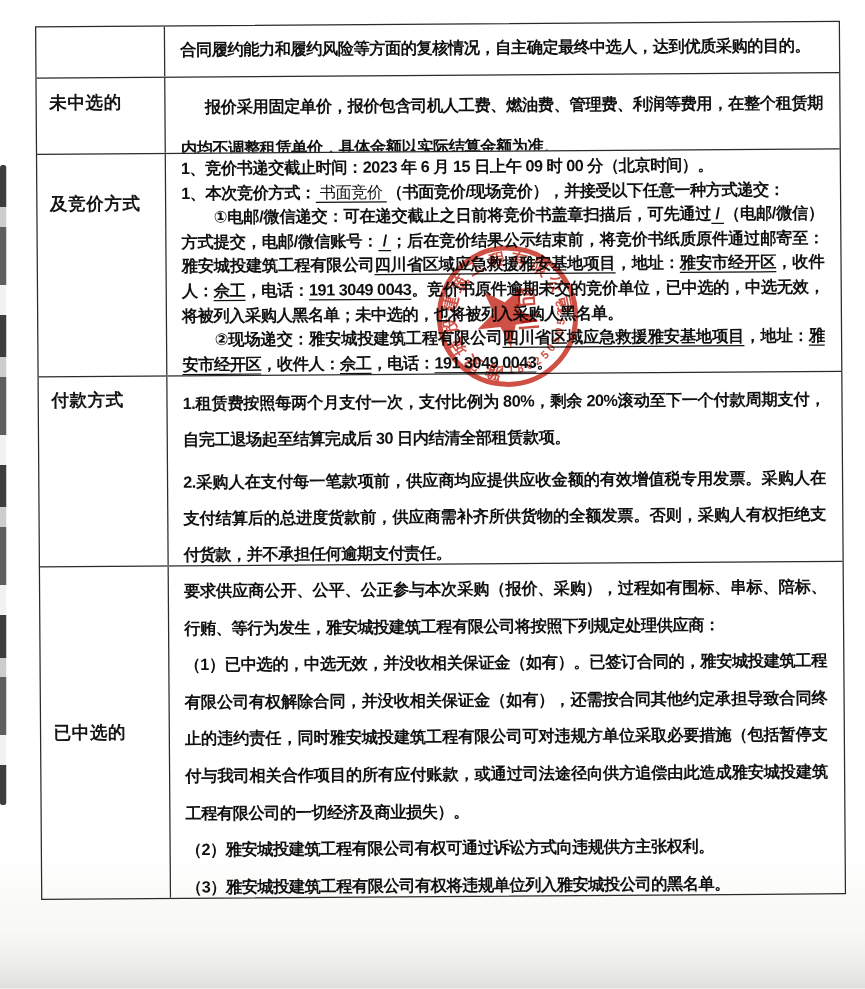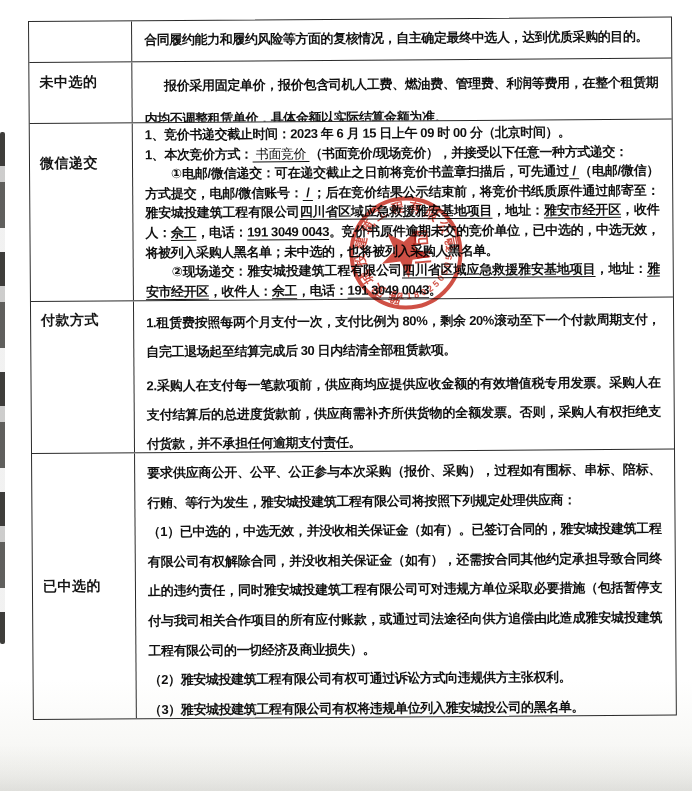--- a/index.html
+++ b/index.html
@@ -79,21 +79,21 @@
       <div class="row" style="height: 61px;">
         <div class="label-cell" style="padding-top: 11px;">
           <span class="label-line">未中选的</span>
         </div>
         <div class="content-cell" style="padding-top: 7px; line-height: 33px;">
           <p style="text-indent: 1.5em;"><span class="">报价采用固定单价，报价包含司机人工费、燃油费、管理费、利润等费用，在整个租赁期内均不调整租赁单价，具体金额以实际结算金额为准。</span></p>
         </div>
       </div>
       <div class="row" style="height: 178px;">
         <div class="label-cell" style="padding-top: 15px;">
-          <span class="label-line" style="margin-top: 16px;">微信递交</span>
+          <span class="label-line" style="margin-top: 16px;">及竞价方式</span>
         </div>
         <div class="content-cell" style="padding-top: 2px; line-height: 19.6px;">
           <p><span class="">1、竞价书递交截止时间：2023 年 6 月 15 日上午 09 时 00 分（北京时间）。</span></p>
           <p><span class="">1、本次竞价方式：</span><span class="seg-u seg-b">  书面竞价  </span><span class="">（书面竞价/现场竞价），并接受以下任意一种方式递交：</span></p>
           <p style="text-indent: 2em;"><span class="">①电邮/微信递交：可在递交截止之日前将竞价书盖章扫描后，可先通过</span><span class="seg-u ">  /  </span><span class="">（电邮/微信）方式提交，电邮/微信账号：</span><span class="seg-u "> / </span><span class="">；后在竞价结果公示结束前，将竞价书纸质原件通过邮寄至：雅安城投建筑工程有限公司</span><span class="seg-u ">四川省区域应急救援雅安基地项目</span><span class="">，地址：</span><span class="seg-u ">雅安市经开区</span><span class="">，收件人：</span><span class="seg-u ">佘工</span><span class="">，电话：</span><span class="seg-u ">191 3049 0043</span><span class="">。竞价书原件逾期未交的竞价单位，已中选的，中选无效，将被列入采购人黑名单；未中选的，也将被列入采购人黑名单。</span></p>
           <p style="text-indent: 2em;"><span class="">②现场递交：雅安城投建筑工程有限公司</span><span class="seg-u ">四川省区域应急救援雅安基地项目</span><span class="">，地址：</span><span class="seg-u ">雅安市经开区</span><span class="">，收件人：</span><span class="seg-u ">佘工</span><span class="">，电话：</span><span class="seg-u ">191 3049 0043</span><span class="">。</span></p>
         </div>
       </div>
       <div class="row" style="height: 152px;">
         <div class="label-cell" style="padding-top: 10px;">

